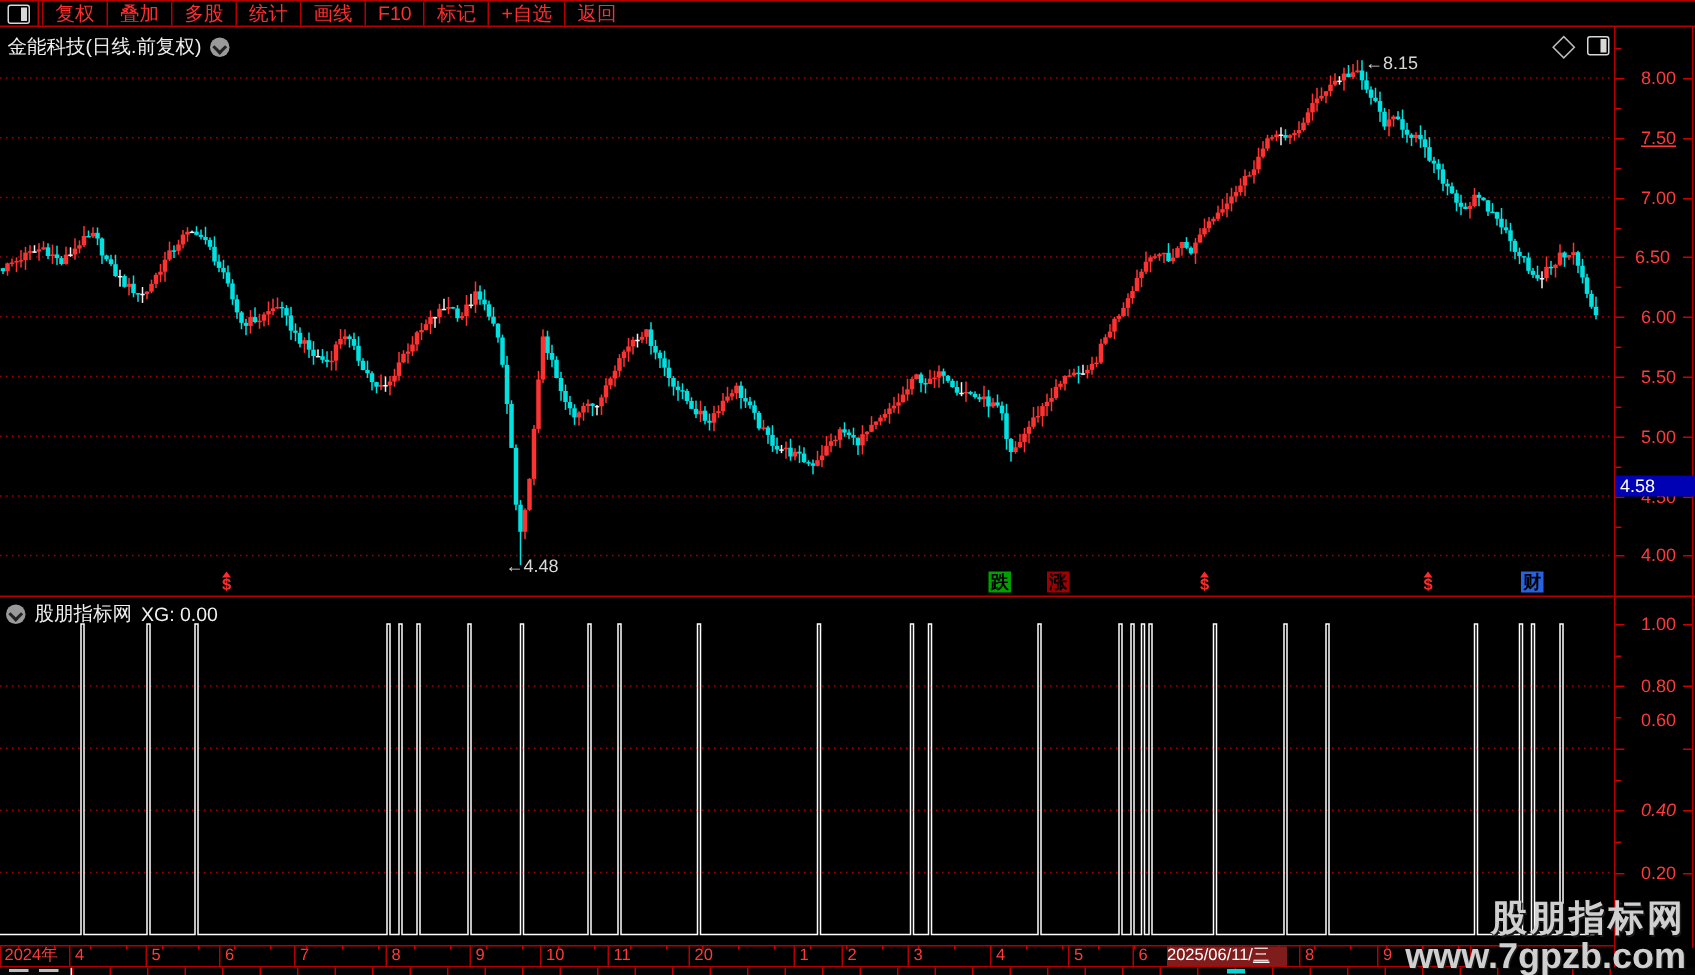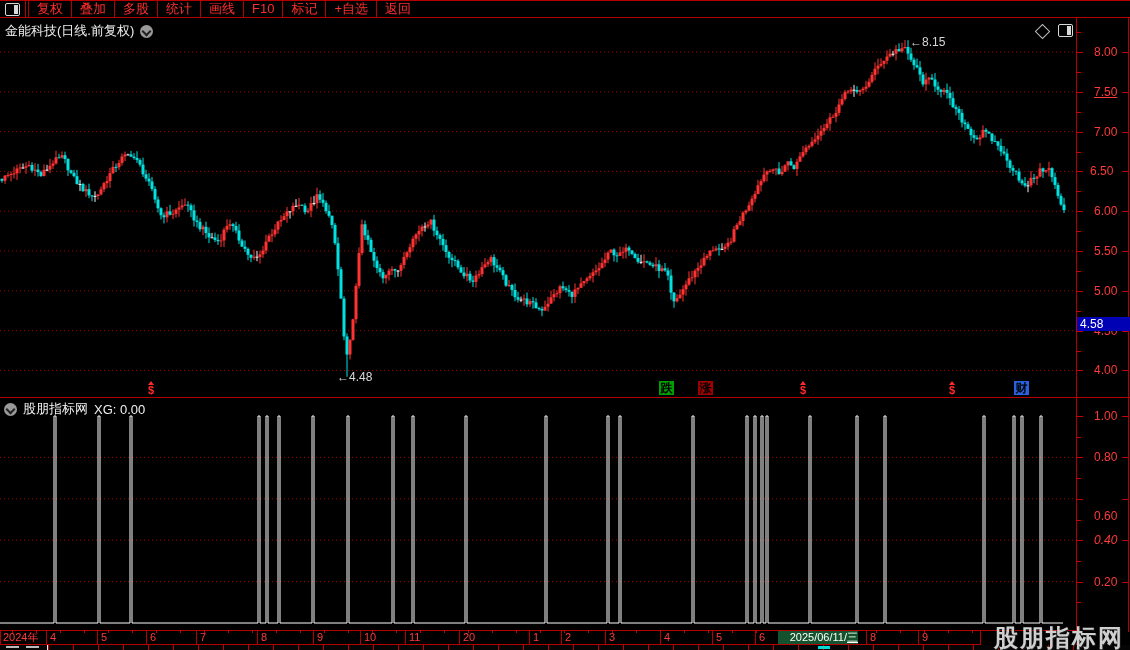--- a/index.html
+++ b/index.html
@@ -42,22 +42,22 @@
               text-align:center;font-weight:bold;}
   .buy-marker{position:absolute;width:12px;text-align:center;}
   .buy-marker .tri{width:0;height:0;border-left:3px solid transparent;border-right:3px solid transparent;
                    border-bottom:4px solid #ff2a2a;margin:0 auto;}
   .buy-marker .ds{color:#ff2a2a;font-size:11px;font-weight:bold;line-height:10px;display:block;}
   
   #ind-header{position:absolute;left:4px;top:400px;display:flex;align-items:center;gap:6px;}
   #ind-name,#ind-value{color:#f0f0f0;font-size:13px;}
   
   .dt-label{position:absolute;color:#ff3a3a;font-size:11px;line-height:13px;white-space:nowrap;}
-  #date-highlight{position:absolute;background:#14532d;color:#fff;font-size:11px;line-height:13px;
-                  text-align:right;white-space:nowrap;}
+  #date-highlight{position:absolute;background:#7f1d1d;color:#fff;font-size:11px;line-height:13px;
+                  text-align:left;white-space:nowrap;}
   #date-highlight u{text-decoration:underline;}
   
   #wm{position:absolute;right:6px;bottom:0px;text-align:right;color:#cfcfcf;font-weight:bold;
       text-shadow:1px 1px 0 #1a1a1a;}
   #wm .l1{font-size:24px;line-height:24px;letter-spacing:2px;}
   #wm .l2{font-size:24px;line-height:25px;font-family:"Liberation Sans",sans-serif;}
   
   #cutstrip{position:absolute;left:0;top:645px;width:1130px;height:5px;background:#050505;overflow:hidden;}
 </style>
 </head>
@@ -892,21 +892,21 @@
     <span id="ind-name">股朋指标网</span>
     <span id="ind-value">XG: 0.00</span>
   </div>
   <div id="ind-axis">
       <div class="ax-label" style="left: 1094px; top: 410px;">1.00</div>
       <div class="tick" style="left: 1077px; width: 6px; height: 1px; top: 416px;"></div>
       <div class="tick" style="left: 1122px; width: 6px; height: 1px; top: 416px;"></div>
       <div class="ax-label" style="left: 1094px; top: 451.4px;">0.80</div>
       <div class="tick" style="left: 1077px; width: 6px; height: 1px; top: 457.4px;"></div>
       <div class="tick" style="left: 1122px; width: 6px; height: 1px; top: 457.4px;"></div>
-      <div class="ax-label" style="left: 1094px; top: 510px;">0.60</div>
+      <div class="ax-label" style="left: 1094px; top: 474px;">0.60</div>
       <div class="tick" style="left: 1077px; width: 6px; height: 1px; top: 498.8px;"></div>
       <div class="tick" style="left: 1122px; width: 6px; height: 1px; top: 498.8px;"></div>
       <div class="ax-label" style="left: 1094px; top: 534.2px; font-style: italic;">0.40</div>
       <div class="tick" style="left: 1077px; width: 6px; height: 1px; top: 540.2px;"></div>
       <div class="tick" style="left: 1122px; width: 6px; height: 1px; top: 540.2px;"></div>
       <div class="ax-label" style="left: 1094px; top: 575.6px;">0.20</div>
       <div class="tick" style="left: 1077px; width: 6px; height: 1px; top: 581.6px;"></div>
       <div class="tick" style="left: 1122px; width: 6px; height: 1px; top: 581.6px;"></div>
       <div class="tick" style="left: 1077px; width: 4px; height: 1px; top: 602.3px;"></div>
       <div class="tick" style="left: 1077px; width: 4px; height: 1px; top: 560.9px;"></div>
@@ -1042,15 +1042,16 @@
       <div class="tick" style="left: 1048px; top: 0px; width: 1px; height: 5px; background: rgb(192, 0, 0);"></div>
       <div class="tick" style="left: 1073px; top: 0px; width: 1px; height: 5px; background: rgb(192, 0, 0);"></div>
       <div style="position: absolute; left: 6px; top: 1px; width: 13px; height: 2px; background: rgb(187, 187, 187);"></div>
       <div style="position: absolute; left: 26px; top: 1px; width: 13px; height: 2px; background: rgb(187, 187, 187);"></div>
       <div style="position: absolute; left: 47px; top: 0px; width: 1px; height: 5px; background: rgb(238, 238, 238);"></div>
       <div style="position: absolute; left: 818px; top: 1px; width: 12px; height: 3px; background: rgb(0, 216, 216);"></div>
     </div>
 
   <div id="wm">
     <div class="l1">股朋指标网</div>
+    <div class="l2">www.7gpzb.com</div>
   </div>
 
 </div>
 
 </body></html>

